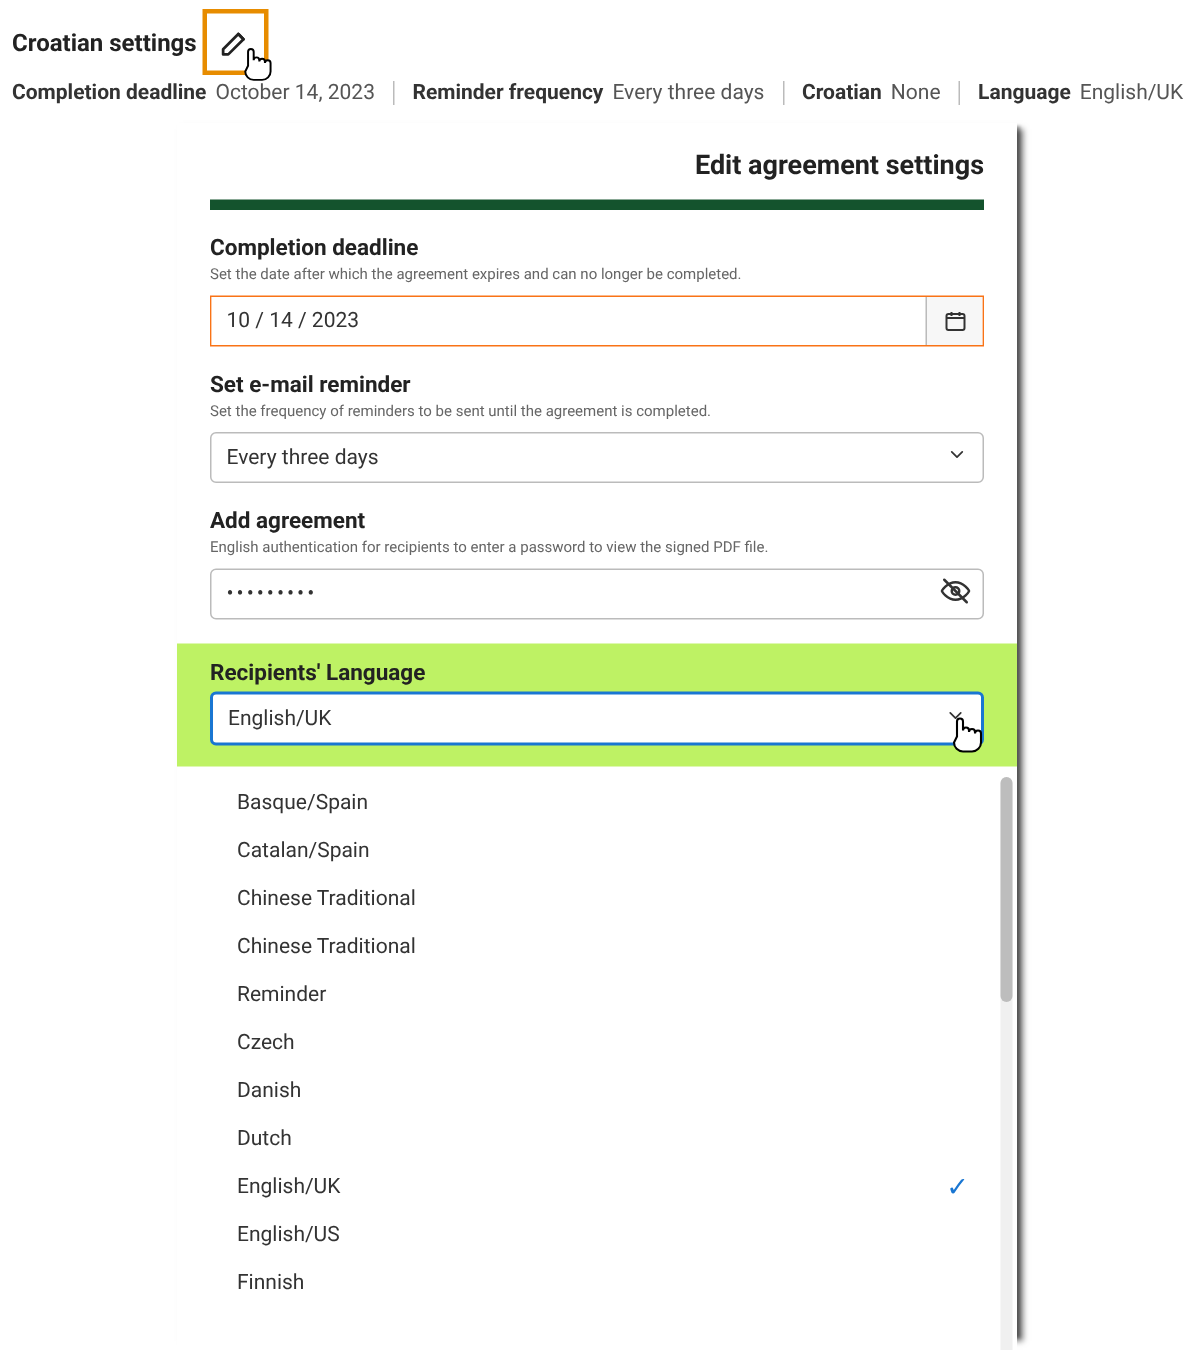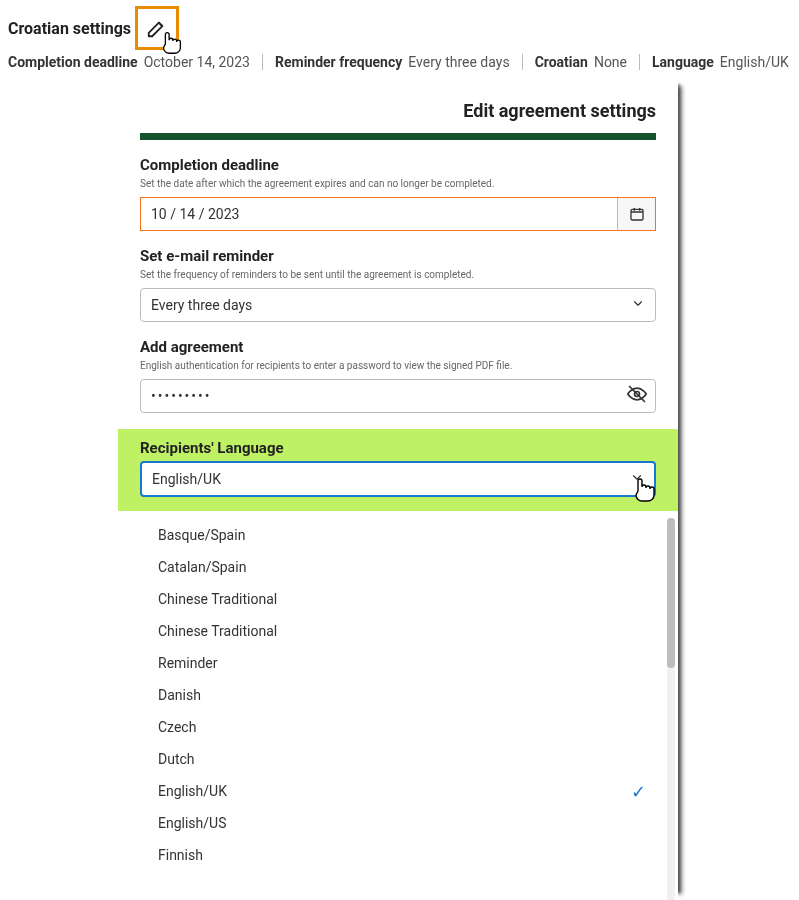--- a/index.html
+++ b/index.html
@@ -264,24 +264,24 @@
           <li class="dd-item">
             <span>Chinese Traditional</span>
           </li>
           <li class="dd-item">
             <span>Chinese Traditional</span>
           </li>
           <li class="dd-item">
             <span>Reminder</span>
           </li>
           <li class="dd-item">
+            <span>Czech</span>
+          </li>
+          <li class="dd-item">
             <span>Danish</span>
-          </li>
-          <li class="dd-item">
-            <span>Czech</span>
           </li>
           <li class="dd-item">
             <span>Dutch</span>
           </li>
           <li class="dd-item selected">
             <span>English/UK</span>
             <span class="check">✓</span>
           </li>
           <li class="dd-item">
             <span>English/US</span>

